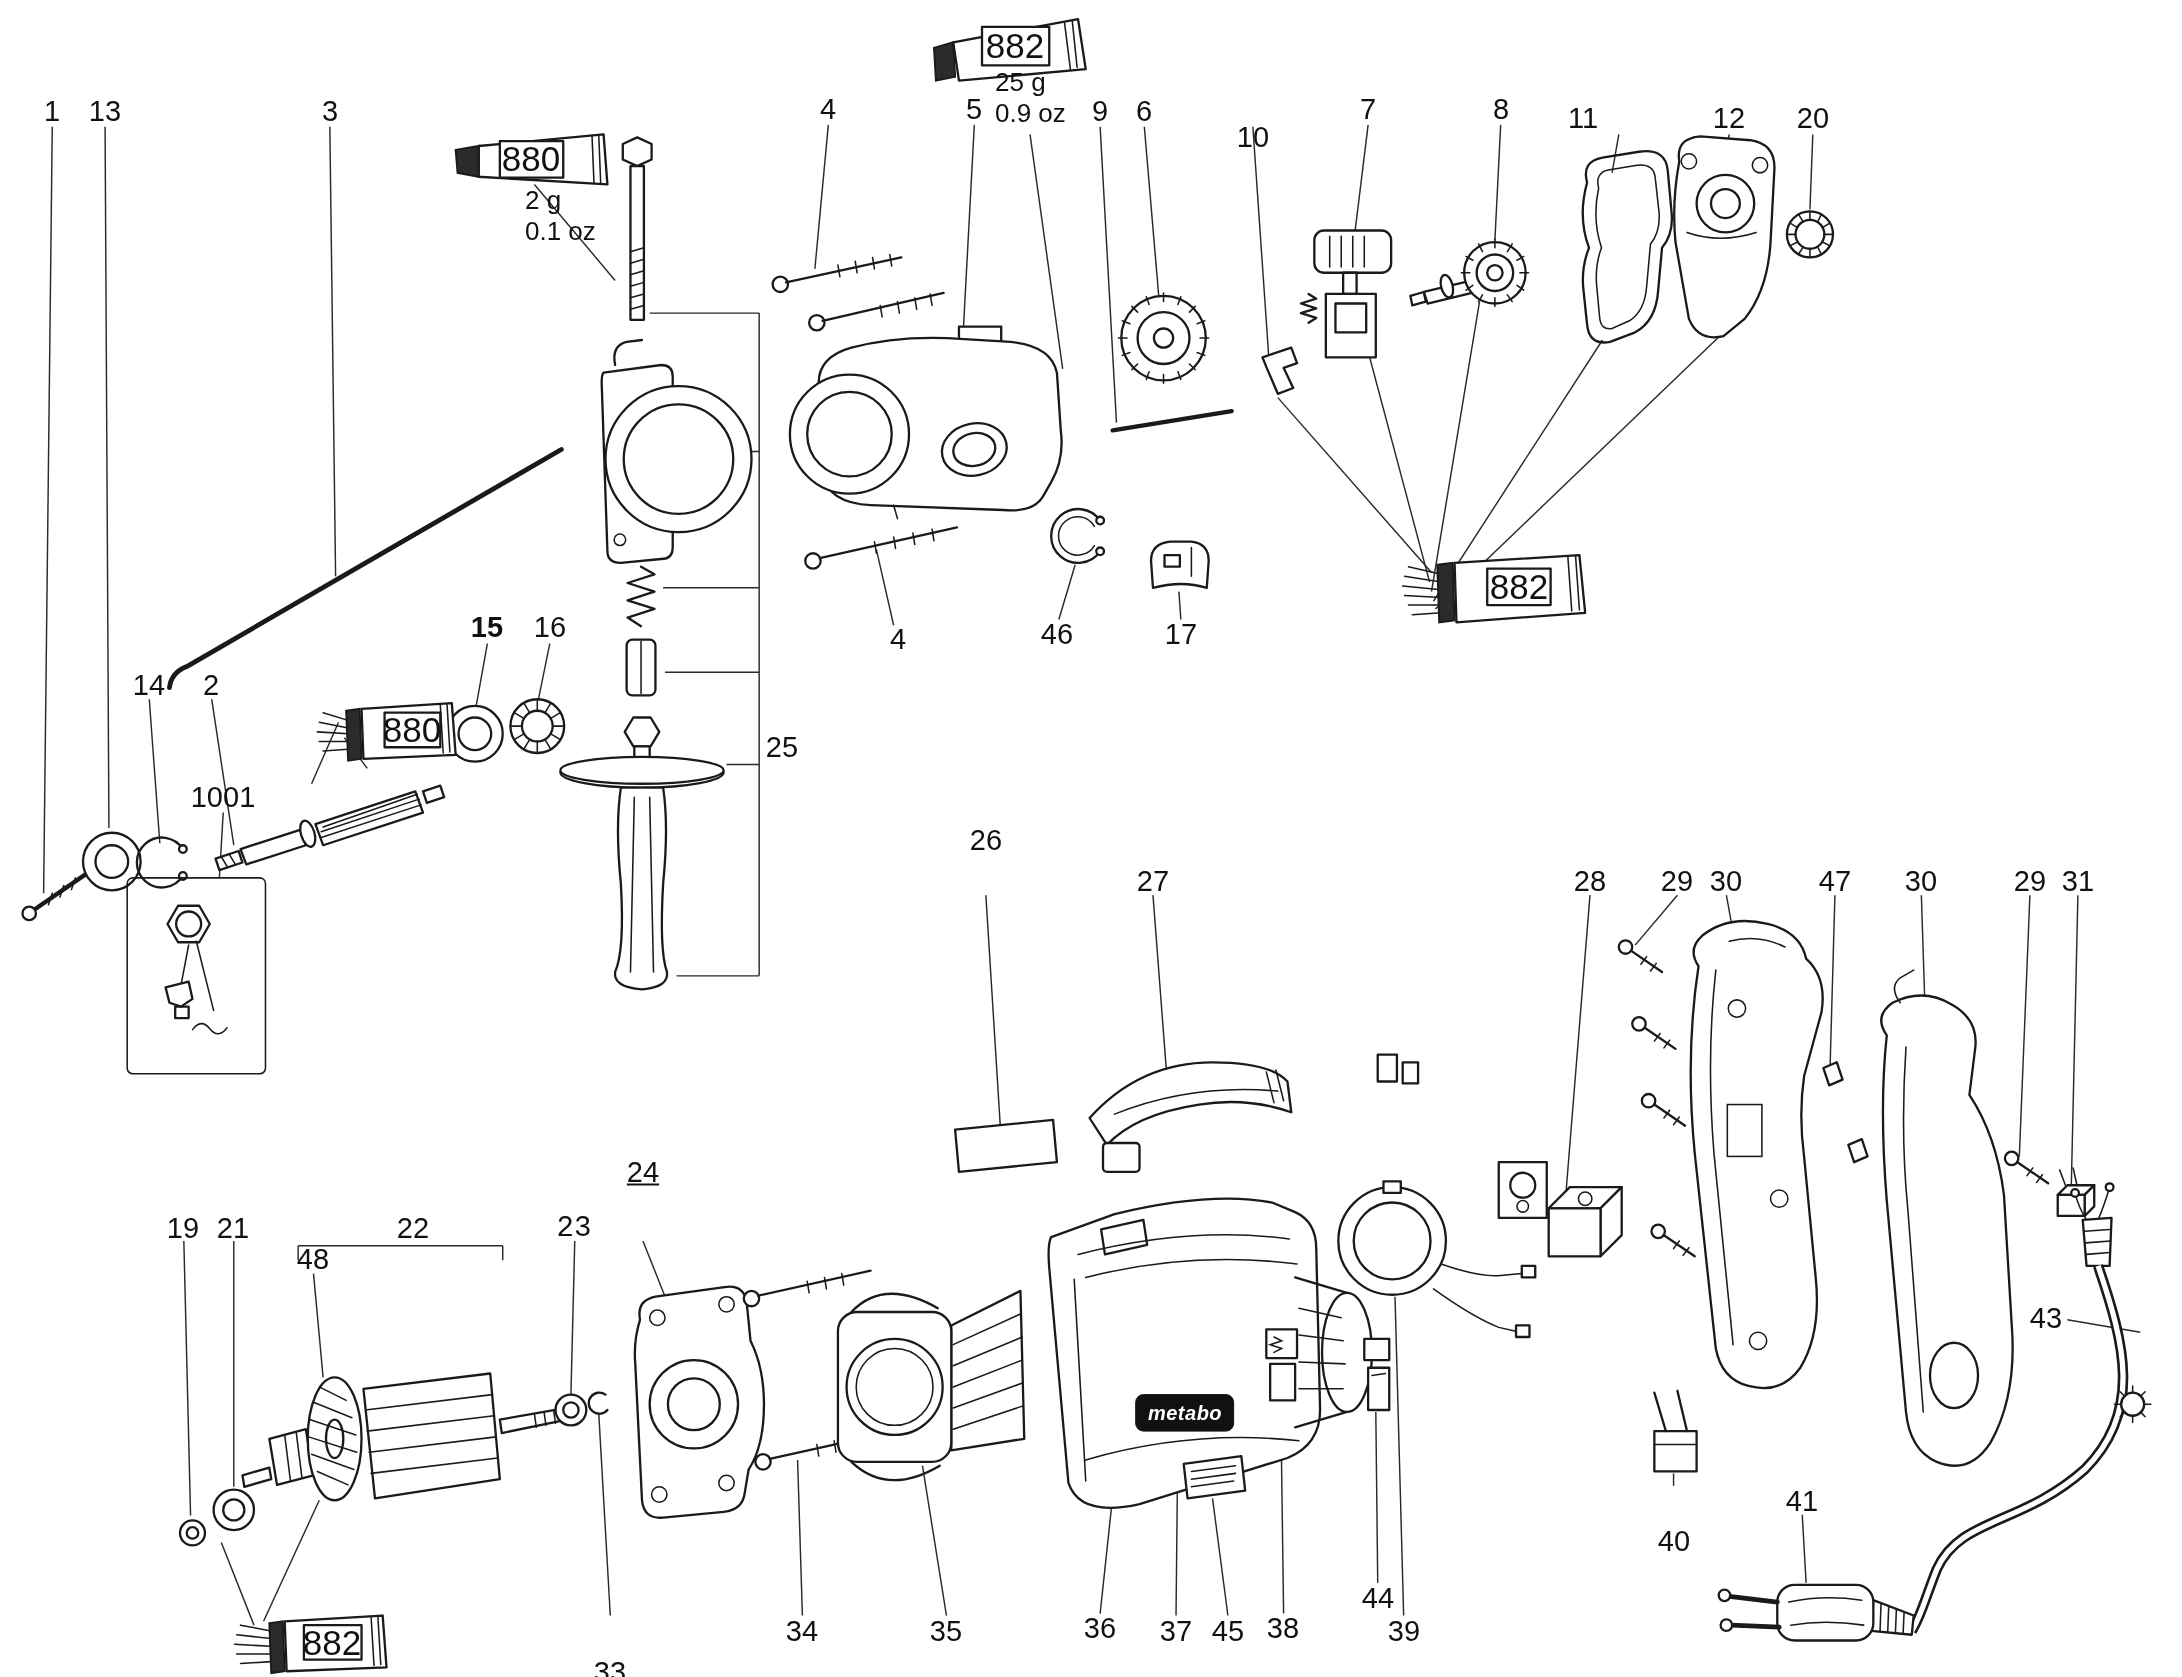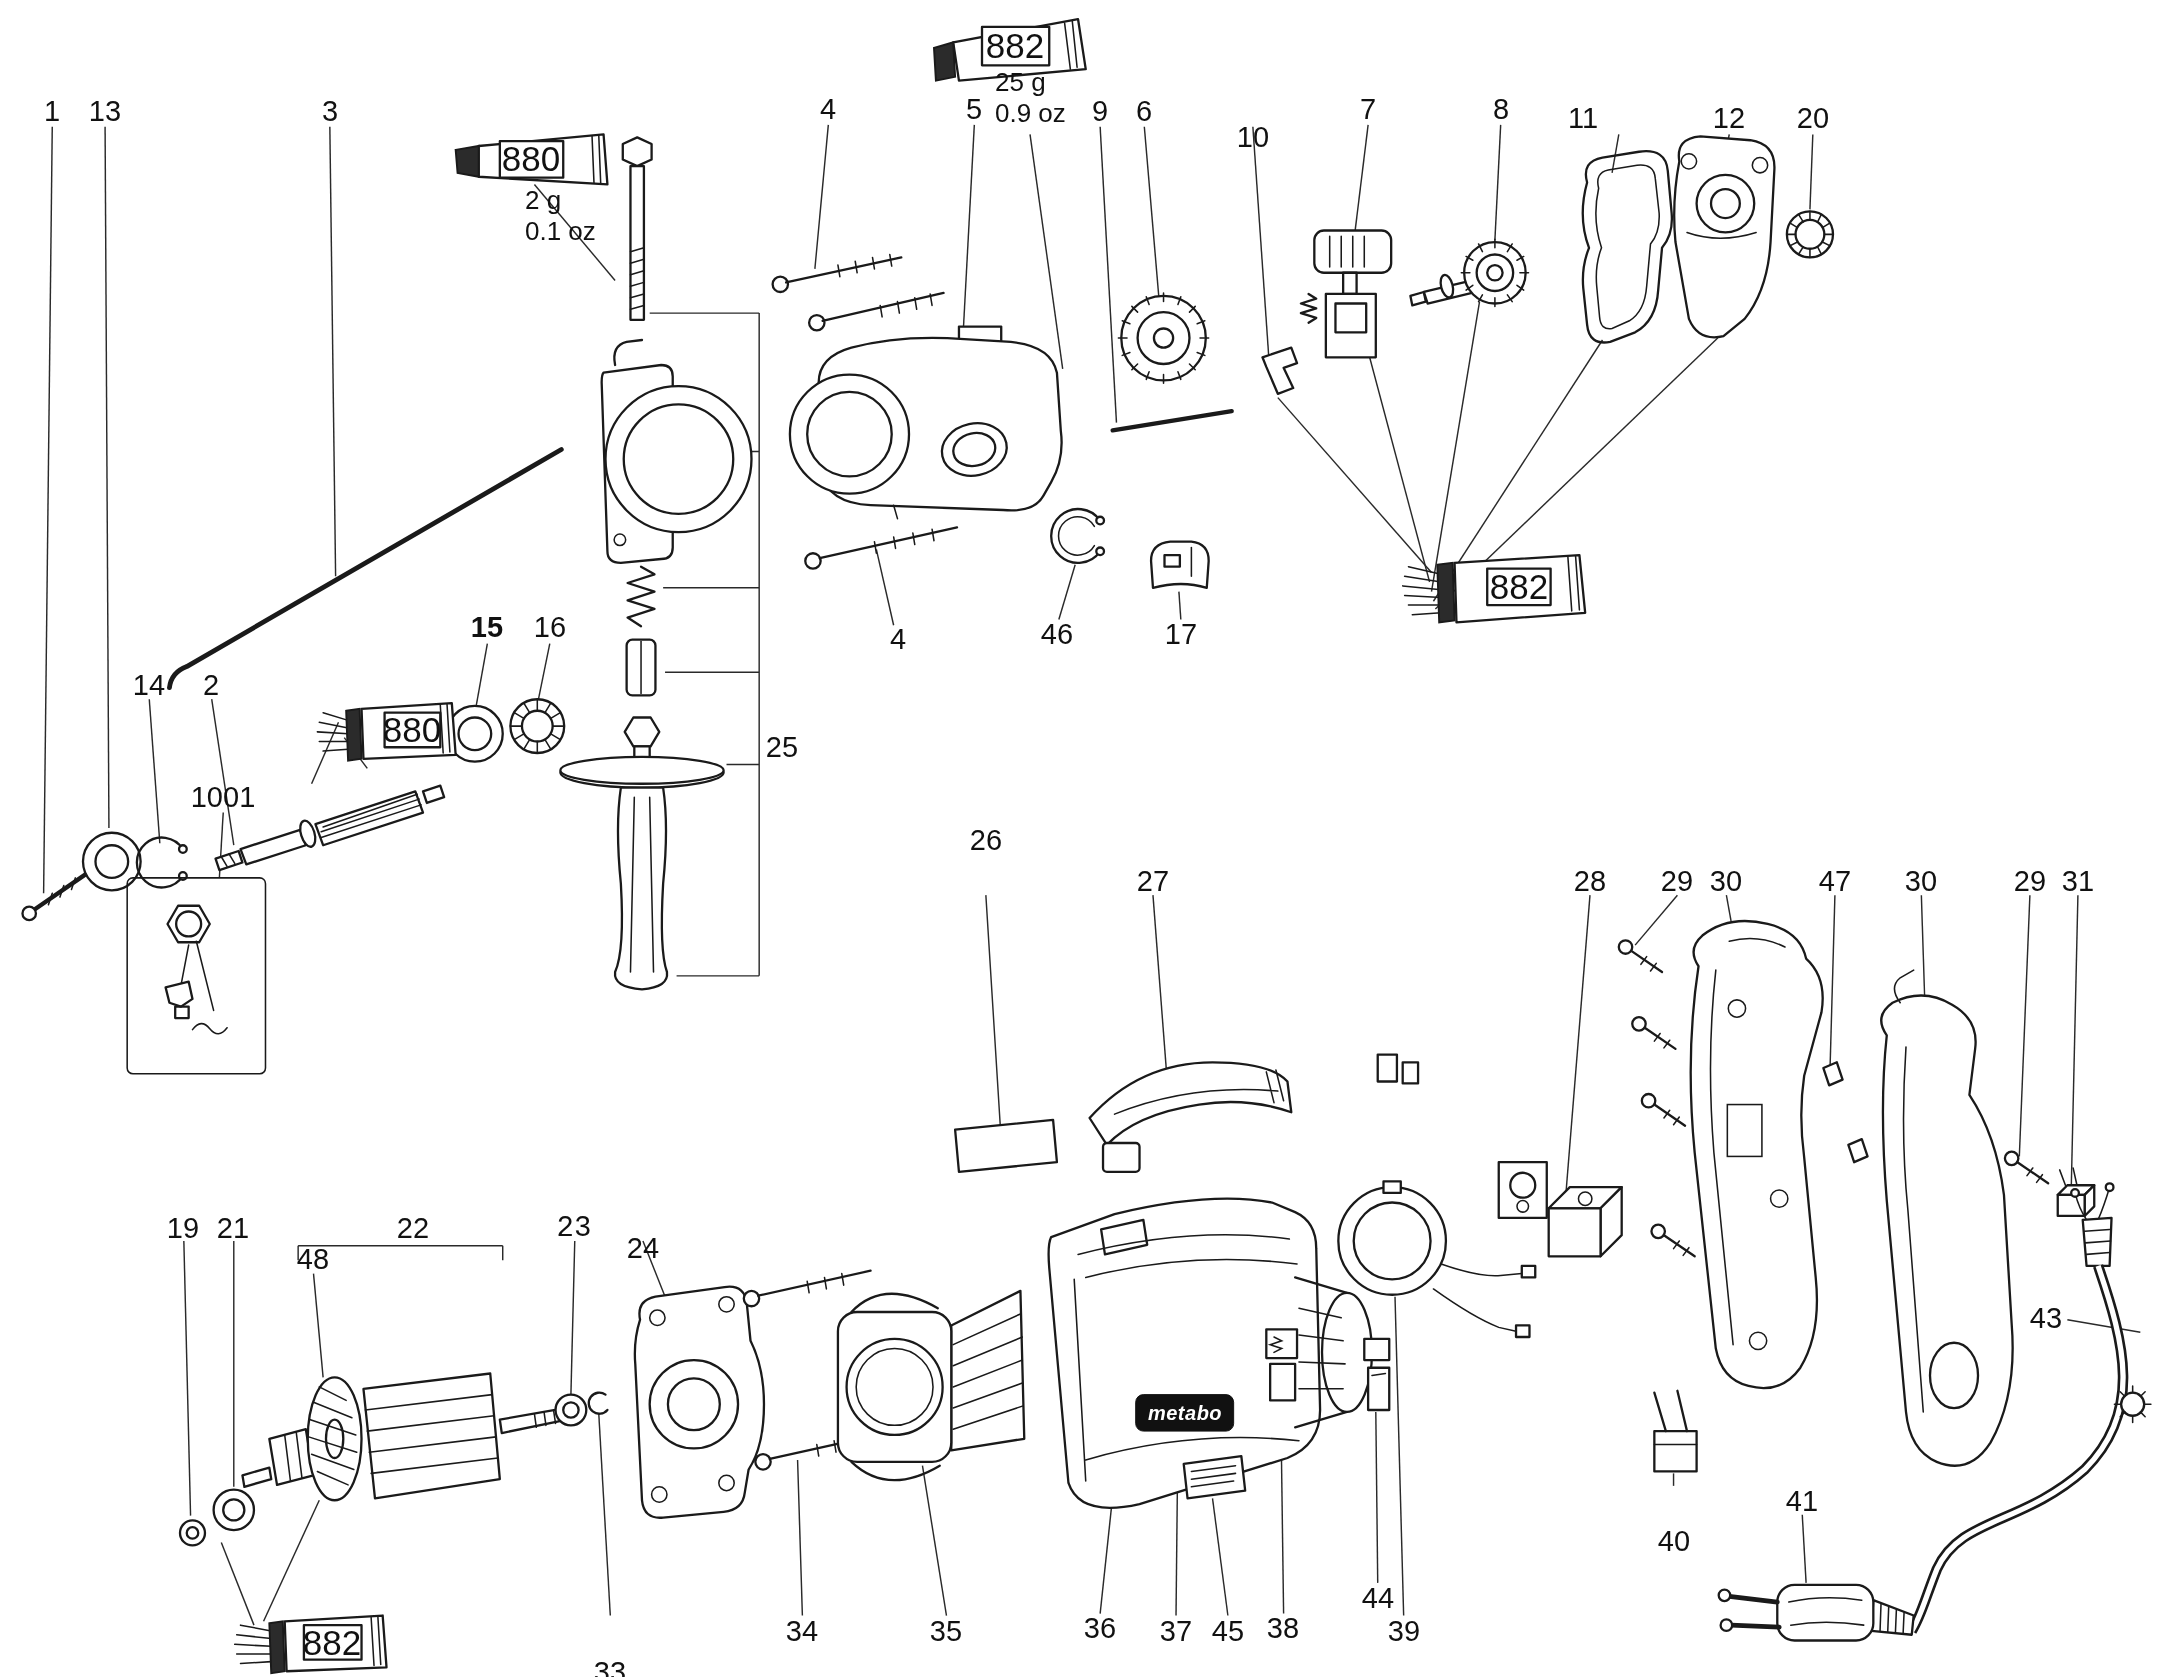--- a/index.html
+++ b/index.html
@@ -507,21 +507,21 @@
       <div class="callout" style="left: 1677px; top: 881px;">29</div>
       <div class="callout" style="left: 1726px; top: 881px;">30</div>
       <div class="callout" style="left: 1835px; top: 881px;">47</div>
       <div class="callout" style="left: 1921px; top: 881px;">30</div>
       <div class="callout" style="left: 2030px; top: 881px;">29</div>
       <div class="callout" style="left: 2078px; top: 881px;">31</div>
       <div class="callout" style="left: 183px; top: 1228px;">19</div>
       <div class="callout" style="left: 233px; top: 1228px;">21</div>
       <div class="callout" style="left: 413px; top: 1228px;">22</div>
       <div class="callout" style="left: 574px; top: 1228px; font-family: Liberation Mono, monospace;">23</div>
-      <div class="callout" style="left: 643px; top: 1248px;">24</div>
+      <div class="callout" style="left: 643px; top: 1172px; text-decoration: underline;">24</div>
       <div class="callout" style="left: 313px; top: 1259px;">48</div>
       <div class="callout" style="left: 2046px; top: 1318px;">43</div>
       <div class="callout" style="left: 610px; top: 1625px; margin-top: 47px;">33</div>
       <div class="callout" style="left: 802px; top: 1631px;">34</div>
       <div class="callout" style="left: 946px; top: 1631px;">35</div>
       <div class="callout" style="left: 1100px; top: 1628px;">36</div>
       <div class="callout" style="left: 1176px; top: 1631px;">37</div>
       <div class="callout" style="left: 1228px; top: 1631px;">45</div>
       <div class="callout" style="left: 1283px; top: 1628px;">38</div>
       <div class="callout" style="left: 1378px; top: 1598px;">44</div>

